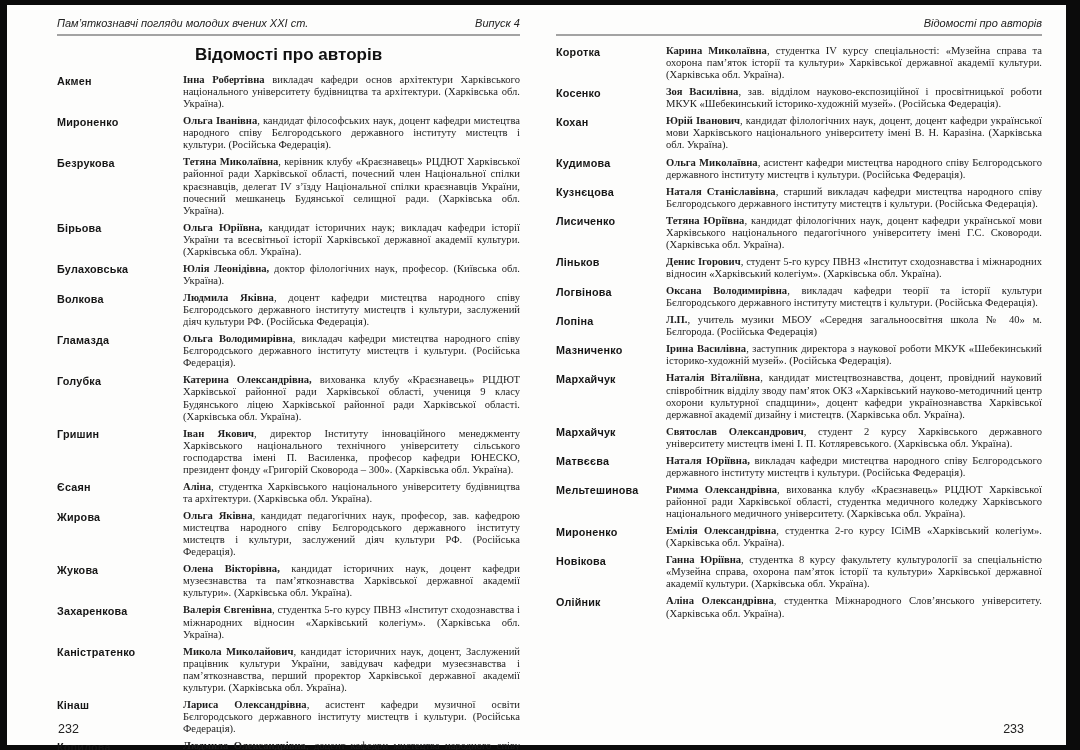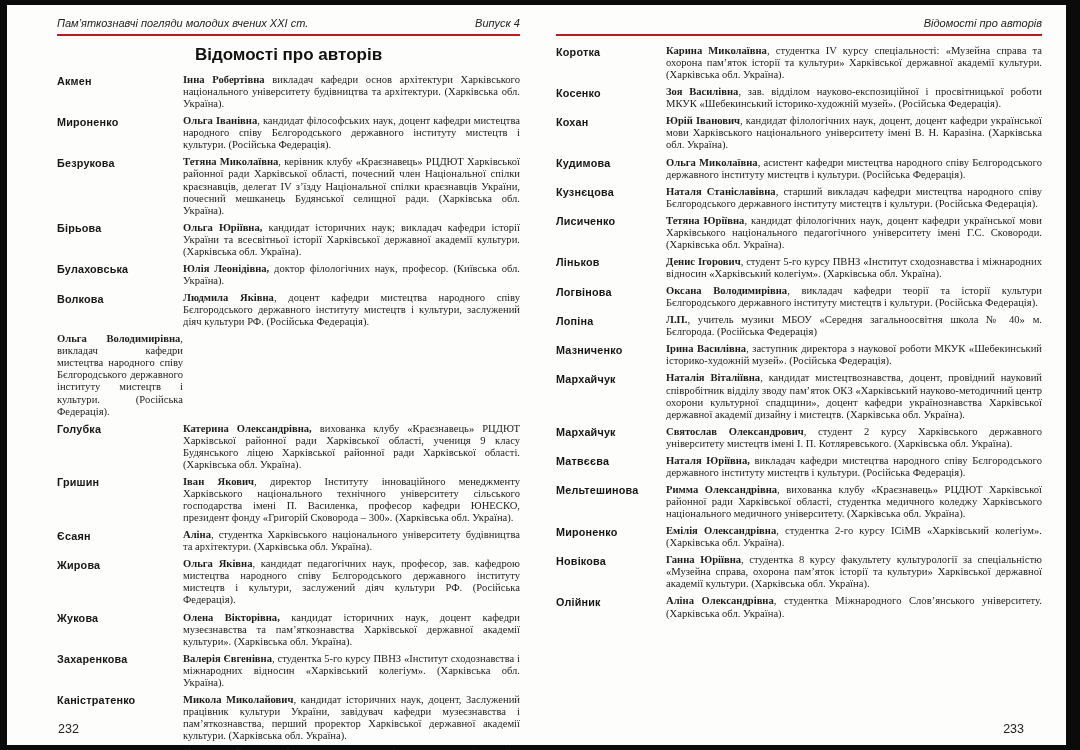--- a/index.html
+++ b/index.html
@@ -13,21 +13,21 @@
   .edge.left{left:0;top:0;width:7px;height:750px;}
   .edge.right{left:1066px;top:0;width:14px;height:750px;}
 
   .page{position:absolute;top:0;height:750px;}
   .page.pleft{left:57px;width:463px;}
   .page.pright{left:556px;width:486px;}
 
   .running-head{
     display:flex;justify-content:space-between;align-items:flex-end;
     font-family:"Liberation Sans",sans-serif;font-style:italic;font-size:11px;
-    border-bottom:2px solid #b91c1c;padding-bottom:5px;margin-top:17px;color:#222;
+    border-bottom:2px solid #a3a3a3;padding-bottom:5px;margin-top:17px;color:#222;
   }
   .running-head.rh-right{justify-content:flex-end;}
 
   .page-title{
     text-align:center;font-family:"Liberation Sans",sans-serif;font-weight:bold;
     font-size:17px;margin:9px 0 9px 0;color:#111;
   }
 
   .entries{margin-top:0;}
   .pright .entries{margin-top:9px;}
@@ -91,20 +91,21 @@
           <div class="surname">Булаховська</div>
           <p class="desc"><b>Юлія Леонідівна,</b><span> доктор філологічних наук, професор. (Київська обл. Україна).</span></p>
         </div>
 
         <div class="entry">
           <div class="surname">Волкова</div>
           <p class="desc"><b>Людмила Яківна</b><span>, доцент кафедри мистецтва народного співу Бєлгородського державного інституту мистецтв і культури, заслужений діяч культури РФ. (Російська Федерація).</span></p>
         </div>
 
         <div class="entry">
+          <div class="surname">Гламазда</div>
           <p class="desc"><b>Ольга Володимирівна</b><span>, викладач кафедри мистецтва народного співу Бєлгородського державного інституту мистецтв і культури. (Російська Федерація).</span></p>
         </div>
 
         <div class="entry">
           <div class="surname">Голубка</div>
           <p class="desc"><b>Катерина Олександрівна,</b><span> вихованка клубу «Краєзнавець» РЦДЮТ Харківської районної ради Харківської області, учениця 9 класу Будянського ліцею Харківської районної ради Харківської області. (Харківська обл. Україна).</span></p>
         </div>
 
         <div class="entry">
           <div class="surname">Гришин</div>

